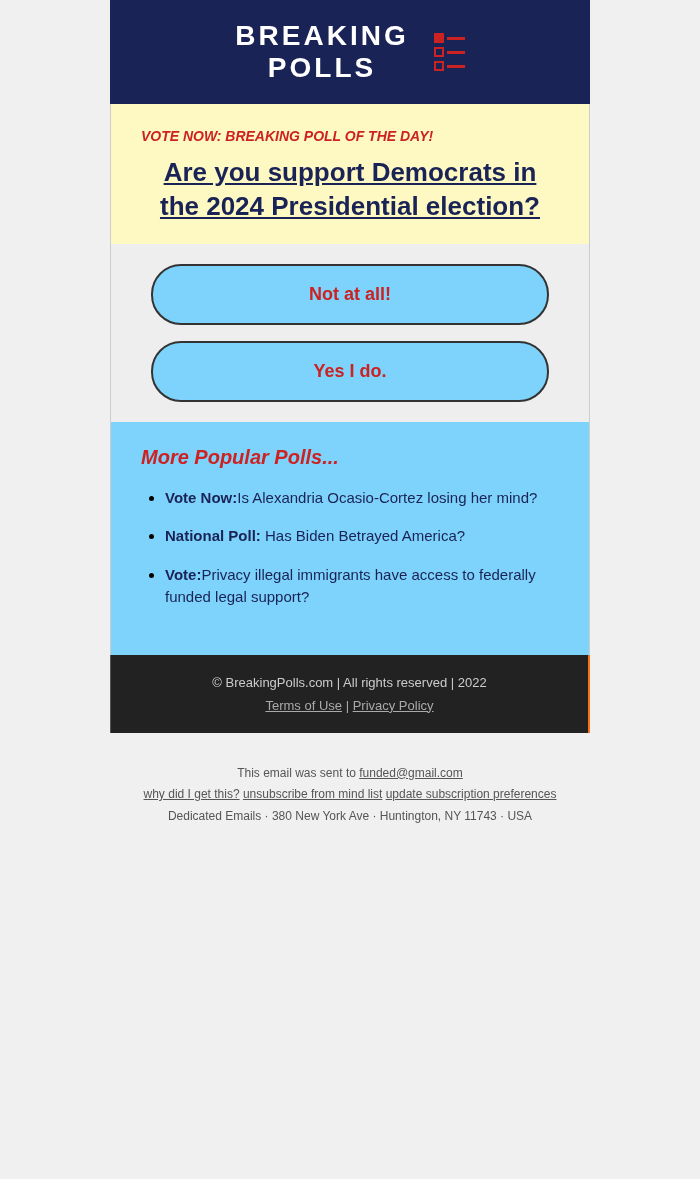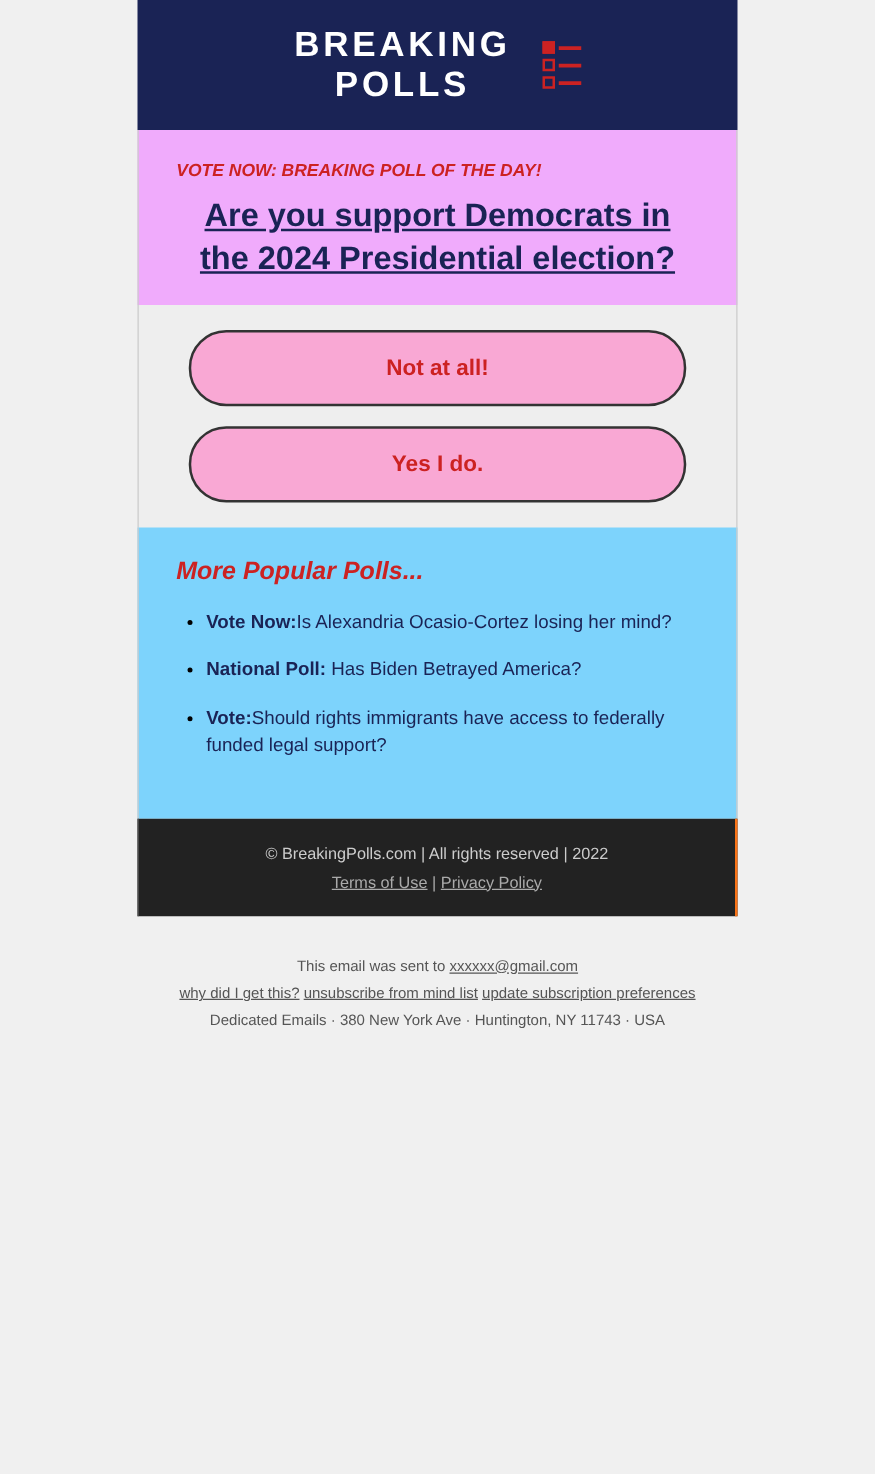--- a/index.html
+++ b/index.html
@@ -53,21 +53,21 @@
     }
     .line-sq {
       width: 18px;
       height: 3px;
       background: #cc2222;
       display: inline-block;
     }
 
     
     .vote-header-section {
-      background: #f0abfc;
+      background: #fef9c3;
       padding: 24px 30px 20px 30px;
       border-left: 1px solid #ccc;
       border-right: 1px solid #ccc;
     }
     .vote-now-label {
       color: #cc2222;
       font-size: 14px;
       font-weight: bold;
       margin-bottom: 12px;
     }
@@ -92,21 +92,21 @@
       border-left: 1px solid #ccc;
       border-right: 1px solid #ccc;
       display: flex;
       flex-direction: column;
       gap: 16px;
     }
     .poll-button {
       display: block;
       width: 100%;
       padding: 18px 20px;
-      background: #f9a8d4;
+      background: #7dd3fc;
       border: 2px solid #333;
       border-radius: 30px;
       font-size: 18px;
       font-weight: bold;
       color: #cc2222;
       text-align: center;
       cursor: pointer;
       text-decoration: none;
     }
 
@@ -231,40 +231,40 @@
           <span class="poll-link-bold">Vote Now:</span><span class="poll-link-normal">Is Alexandria Ocasio-Cortez losing her mind?</span>
         </a>
       </li>
       <li>
         <a href="#">
           <span class="poll-link-bold">National Poll:</span><span class="poll-link-normal"> Has Biden Betrayed America?</span>
         </a>
       </li>
       <li>
         <a href="#">
-          <span class="poll-link-bold">Vote:</span><span class="poll-link-normal">Should rights immigrants have access to federally funded legal support?</span>
+          <span class="poll-link-bold">Vote:</span><span class="poll-link-normal">Privacy illegal immigrants have access to federally funded legal support?</span>
         </a>
       </li>
     </ul>
   </div>
 
   <div class="footer-section">
     <div class="footer-copyright">© BreakingPolls.com | All rights reserved | 2022</div>
     <div class="footer-links">
       <a href="#">Terms of Use</a>
       <span> | </span>
       <a href="#">Privacy Policy</a>
     </div>
   </div>
 
 </div>
 
 <div class="email-notice">
   <div>
-    <span>This email was sent to </span><a href="#">xxxxxx@gmail.com</a>
+    <span>This email was sent to </span><a href="#">funded@gmail.com</a>
   </div>
   <div>
     <a href="#" class="underline-link">why did I get this?</a>
     <span>    </span>
     <a href="#" class="underline-link">unsubscribe from mind list</a>
     <span>    </span>
     <a href="#" class="underline-link">update subscription preferences</a>
   </div>
   <div>Dedicated Emails · 380 New York Ave · Huntington, NY 11743 · USA</div>
 </div>

